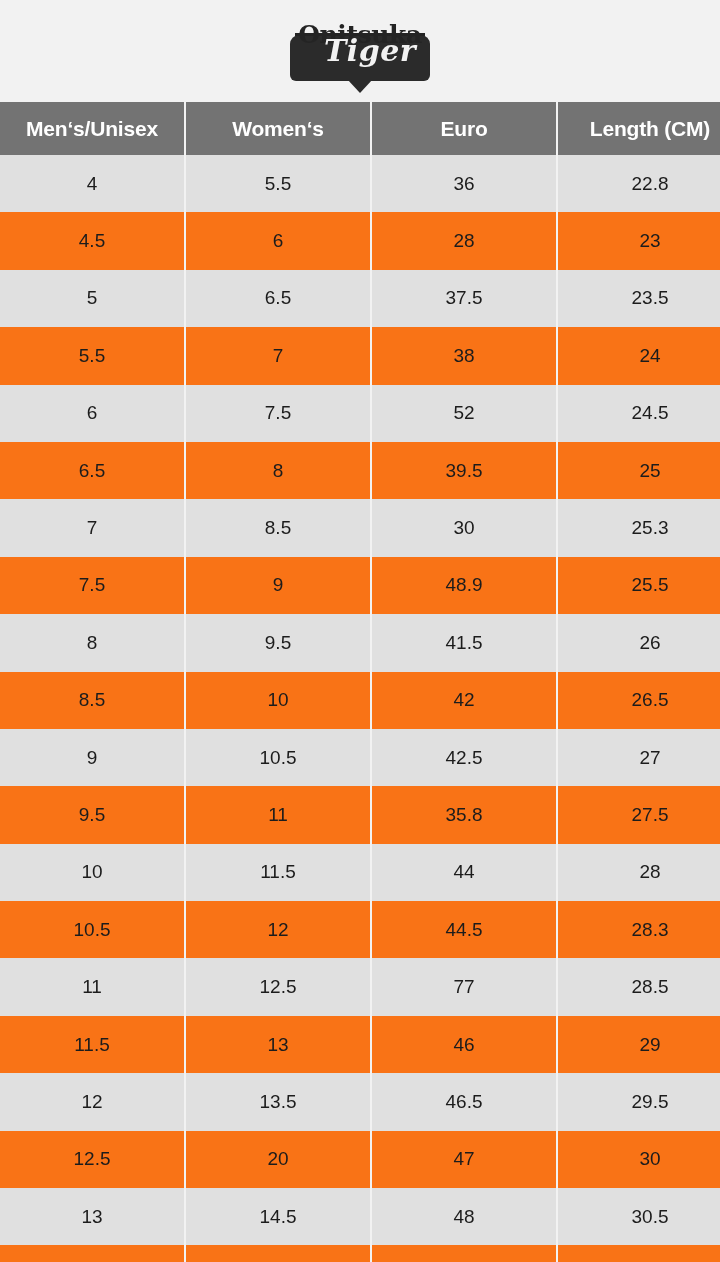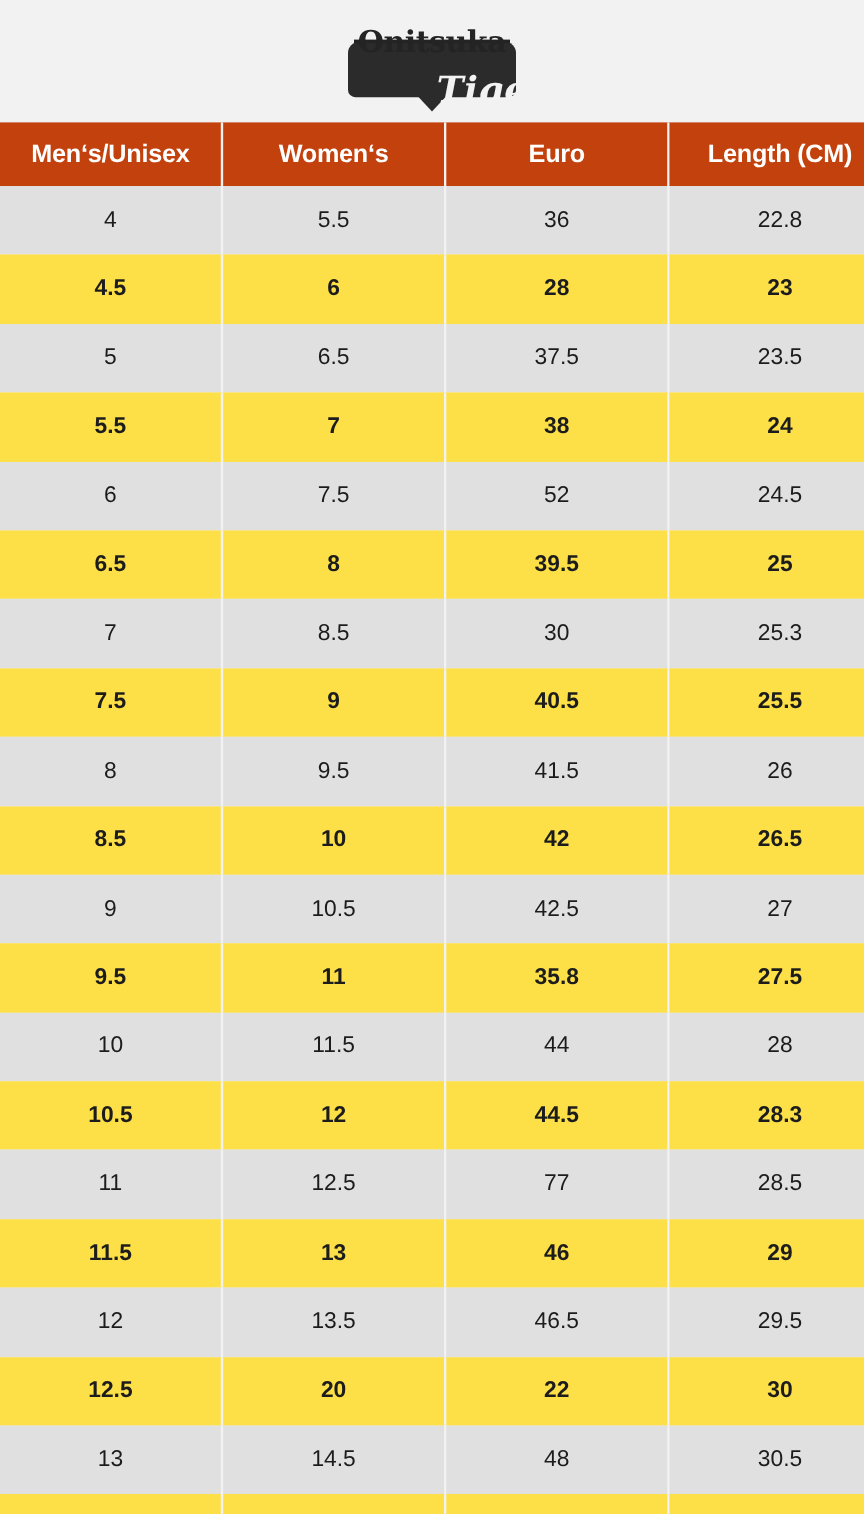--- a/index.html
+++ b/index.html
@@ -65,33 +65,32 @@
     top: 73px;
     left: 60px;
     width: 0;
     height: 0;
     border-left: 13px solid transparent;
     border-right: 13px solid transparent;
     border-top: 14px solid #2b2b2b;
   }
   .logo-tiger {
     position: absolute;
-    top: 51px;
+    top: 26px;
     left: 3px;
     width: 160px;
     text-align: center;
     font-family: "DejaVu Serif", "Liberation Serif", serif;
     font-style: italic;
     font-weight: bold;
     font-size: 30px;
     line-height: 38px;
     letter-spacing: 0.5px;
     color: #f2f2f2;
     z-index: 4;
-    margin-left: 40px;
   }
 
   
   .size-table {
     width: 720px;
     border-collapse: separate;
     border-spacing: 0;
     table-layout: fixed;
   }
   .size-table th,
@@ -100,39 +99,38 @@
     text-align: center;
     vertical-align: middle;
     border-right: 2px solid #f2f2f2;
   }
   .size-table th:last-child,
   .size-table td:last-child {
     border-right: none;
   }
   .size-table thead th {
     height: 53px;
-    background: #c2410c;
+    background: #737373;
     color: #ffffff;
     font-size: 21px;
     font-weight: bold;
     letter-spacing: -0.2px;
     padding: 0 2px;
   }
   .size-table tbody td {
     height: 55.4px;
     font-size: 19px;
     color: #1c1c1c;
     font-weight: normal;
   }
   .size-table tbody tr.row-dark td {
     background: #e0e0e0;
   }
   .size-table tbody tr.row-light td {
-    background: #fde047;
-    font-weight: bold;
+    background: #f97316;
   }
 </style>
 </head>
 <body>
 
 <div class="logo-area">
   <div class="logo">
     <div class="logo-wordmark">Onitsuka</div>
     <div class="logo-underline"></div>
     <div class="logo-shield"></div>
@@ -189,21 +187,21 @@
       </tr>
       <tr class="row-dark">
         <td>7</td>
         <td>8.5</td>
         <td>30</td>
         <td>25.3</td>
       </tr>
       <tr class="row-light">
         <td>7.5</td>
         <td>9</td>
-        <td>40.5</td>
+        <td>48.9</td>
         <td>25.5</td>
       </tr>
       <tr class="row-dark">
         <td>8</td>
         <td>9.5</td>
         <td>41.5</td>
         <td>26</td>
       </tr>
       <tr class="row-light">
         <td>8.5</td>
@@ -249,21 +247,21 @@
       </tr>
       <tr class="row-dark">
         <td>12</td>
         <td>13.5</td>
         <td>46.5</td>
         <td>29.5</td>
       </tr>
       <tr class="row-light">
         <td>12.5</td>
         <td>20</td>
-        <td>22</td>
+        <td>47</td>
         <td>30</td>
       </tr>
       <tr class="row-dark">
         <td>13</td>
         <td>14.5</td>
         <td>48</td>
         <td>30.5</td>
       </tr>
       <tr class="row-light">
         <td>14</td>

